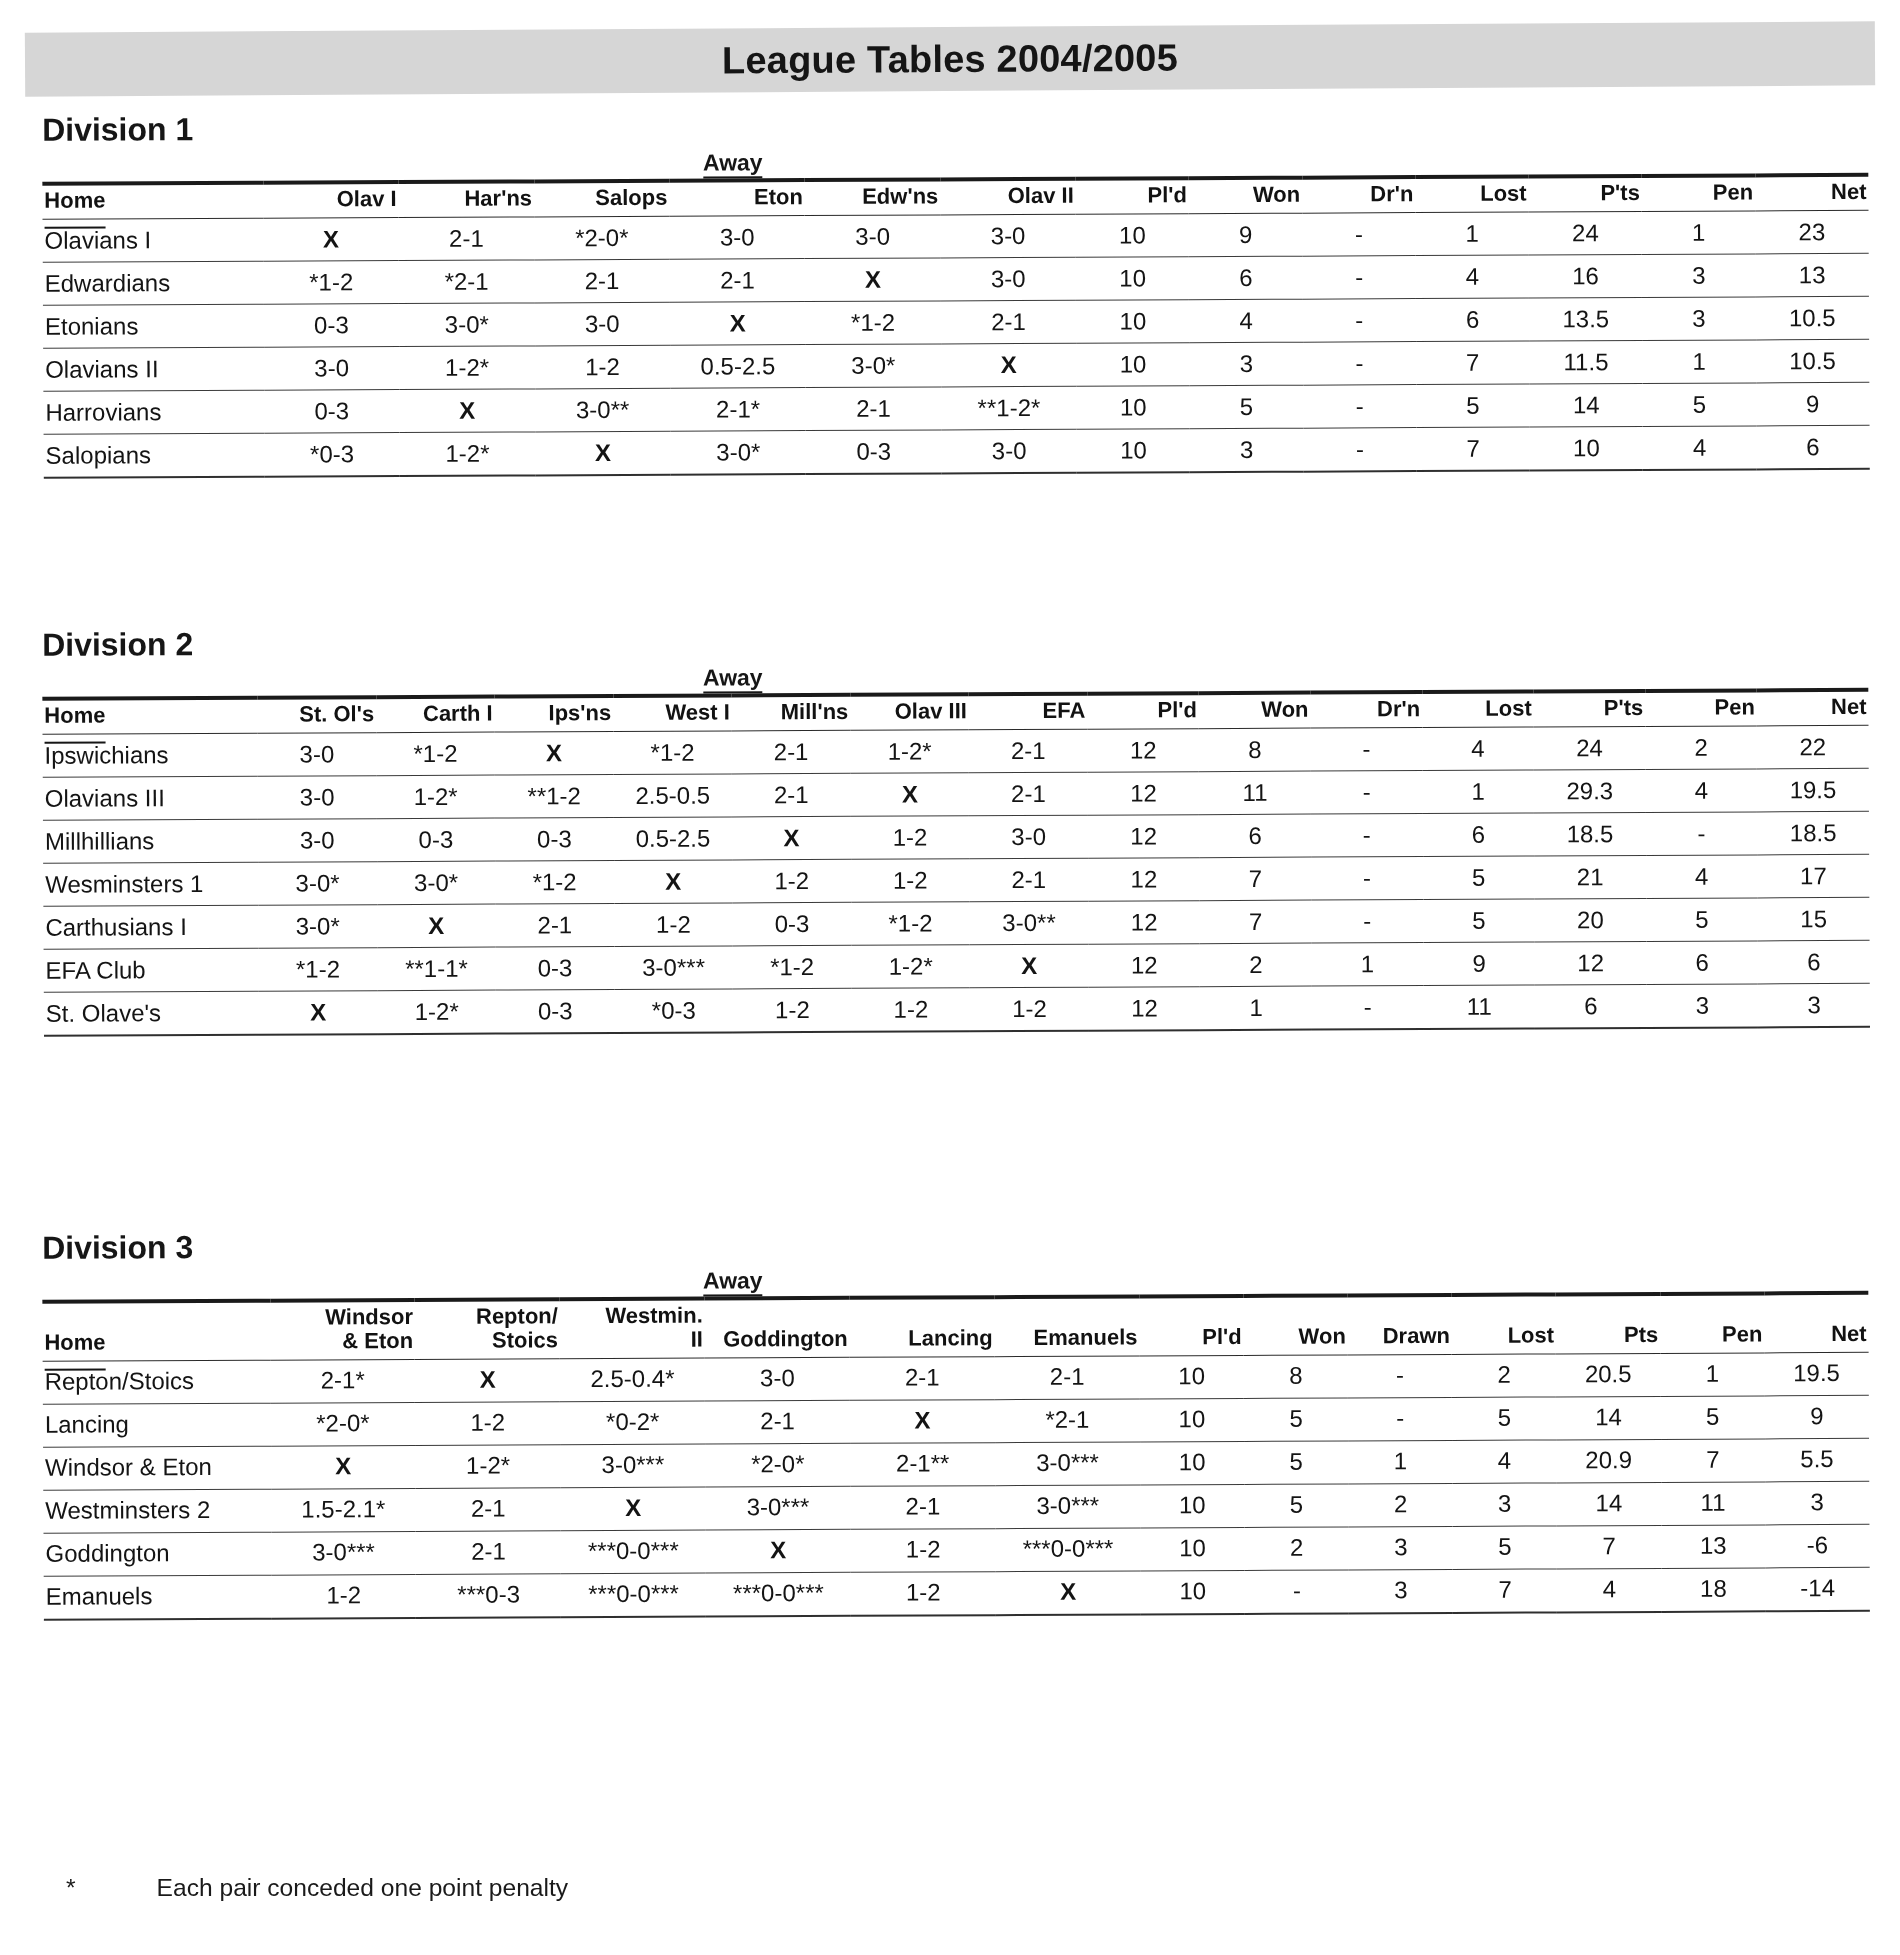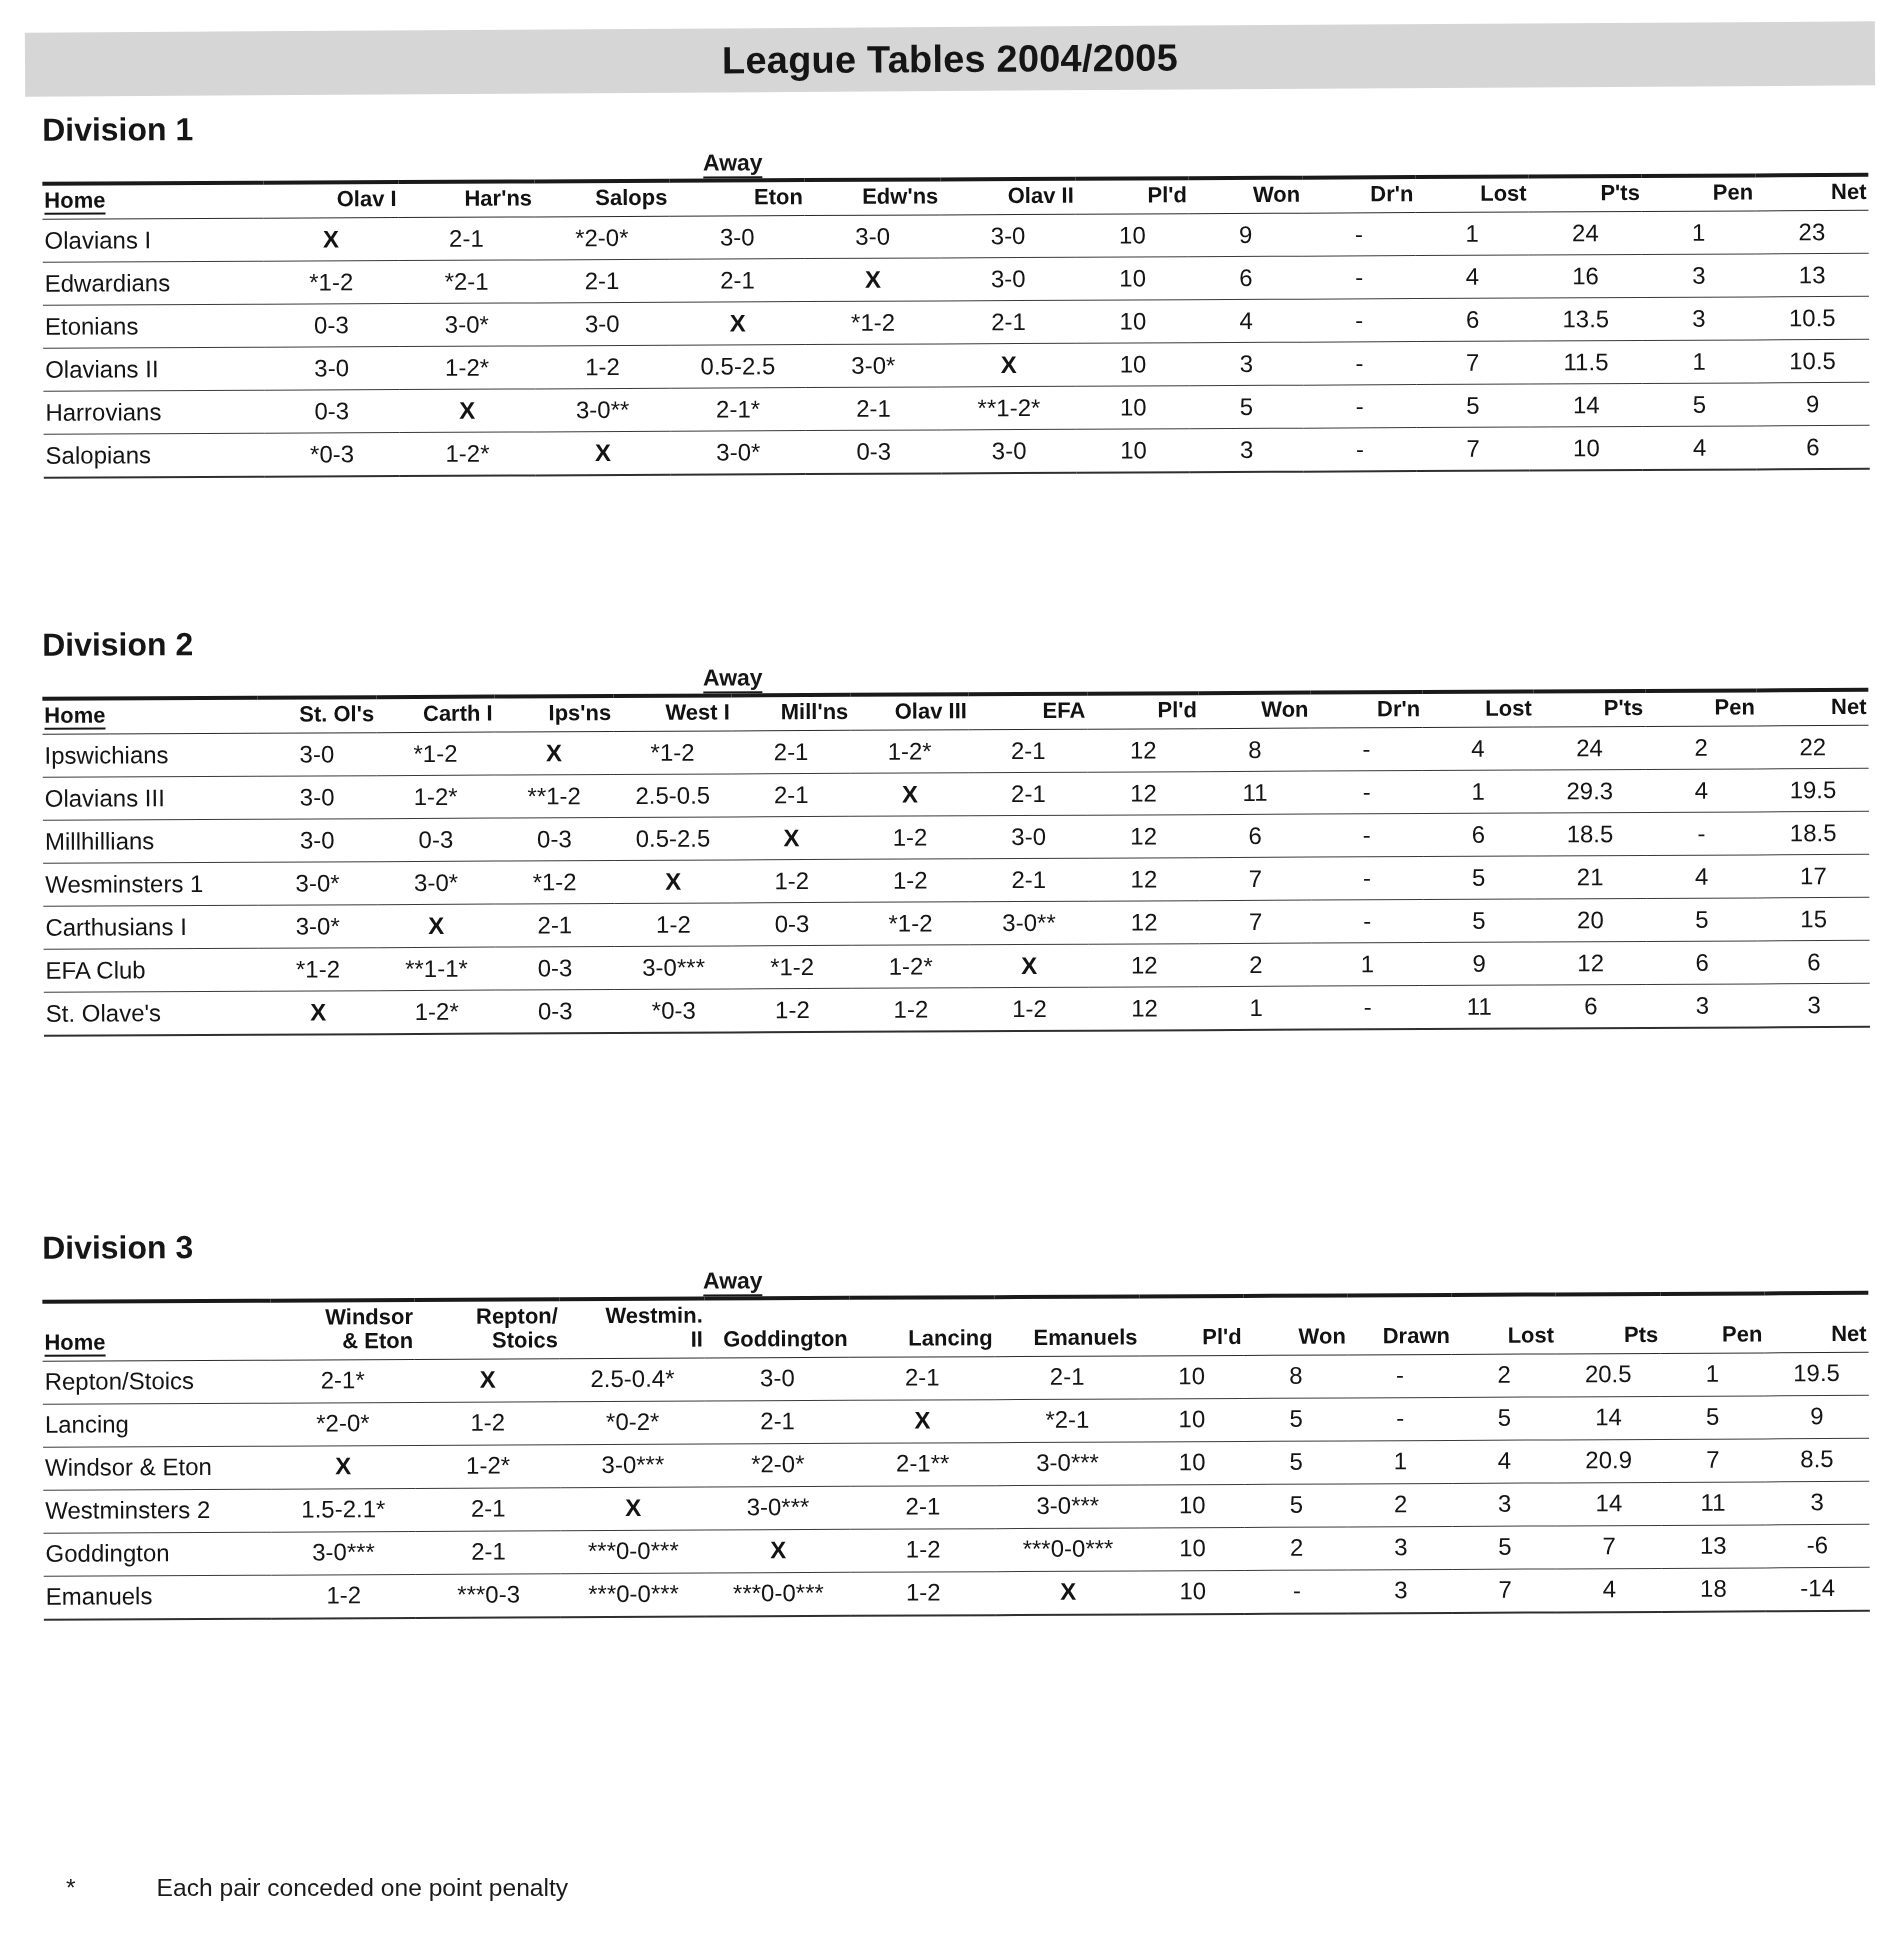--- a/index.html
+++ b/index.html
@@ -81,21 +81,21 @@
     border-bottom: 1.9px solid #2a2a2a;
     line-height: 1.06;
   }
   table.league thead th.home-head {
     text-align: left;
     padding-left: 1.9px;
   }
   table.league thead th.home-head u {
     text-decoration: none;
     border-bottom: 2.8px solid #161616;
-    padding-bottom: 0;
+    padding-bottom: 14px;
   }
   table.league tbody td {
     font-size: 24px;
     color: #141414;
     text-align: center;
     padding: 8.5px 0.9px 9.5px 0.9px;
     border-bottom: 1.9px solid #3a3a3a;
     white-space: nowrap;
     line-height: 1;
   }
@@ -529,21 +529,21 @@
           <td class="">3-0***</td>
           <td class="">*2-0*</td>
           <td class="">2-1**</td>
           <td class="">3-0***</td>
           <td>10</td>
           <td>5</td>
           <td>1</td>
           <td>4</td>
           <td>20.9</td>
           <td>7</td>
-          <td>8.5</td>
+          <td>5.5</td>
         </tr>
         <tr>
           <td class="team">Westminsters 2</td>
           <td class="">1.5-2.1*</td>
           <td class="">2-1</td>
           <td class="x-cell">X</td>
           <td class="">3-0***</td>
           <td class="">2-1</td>
           <td class="">3-0***</td>
           <td>10</td>

